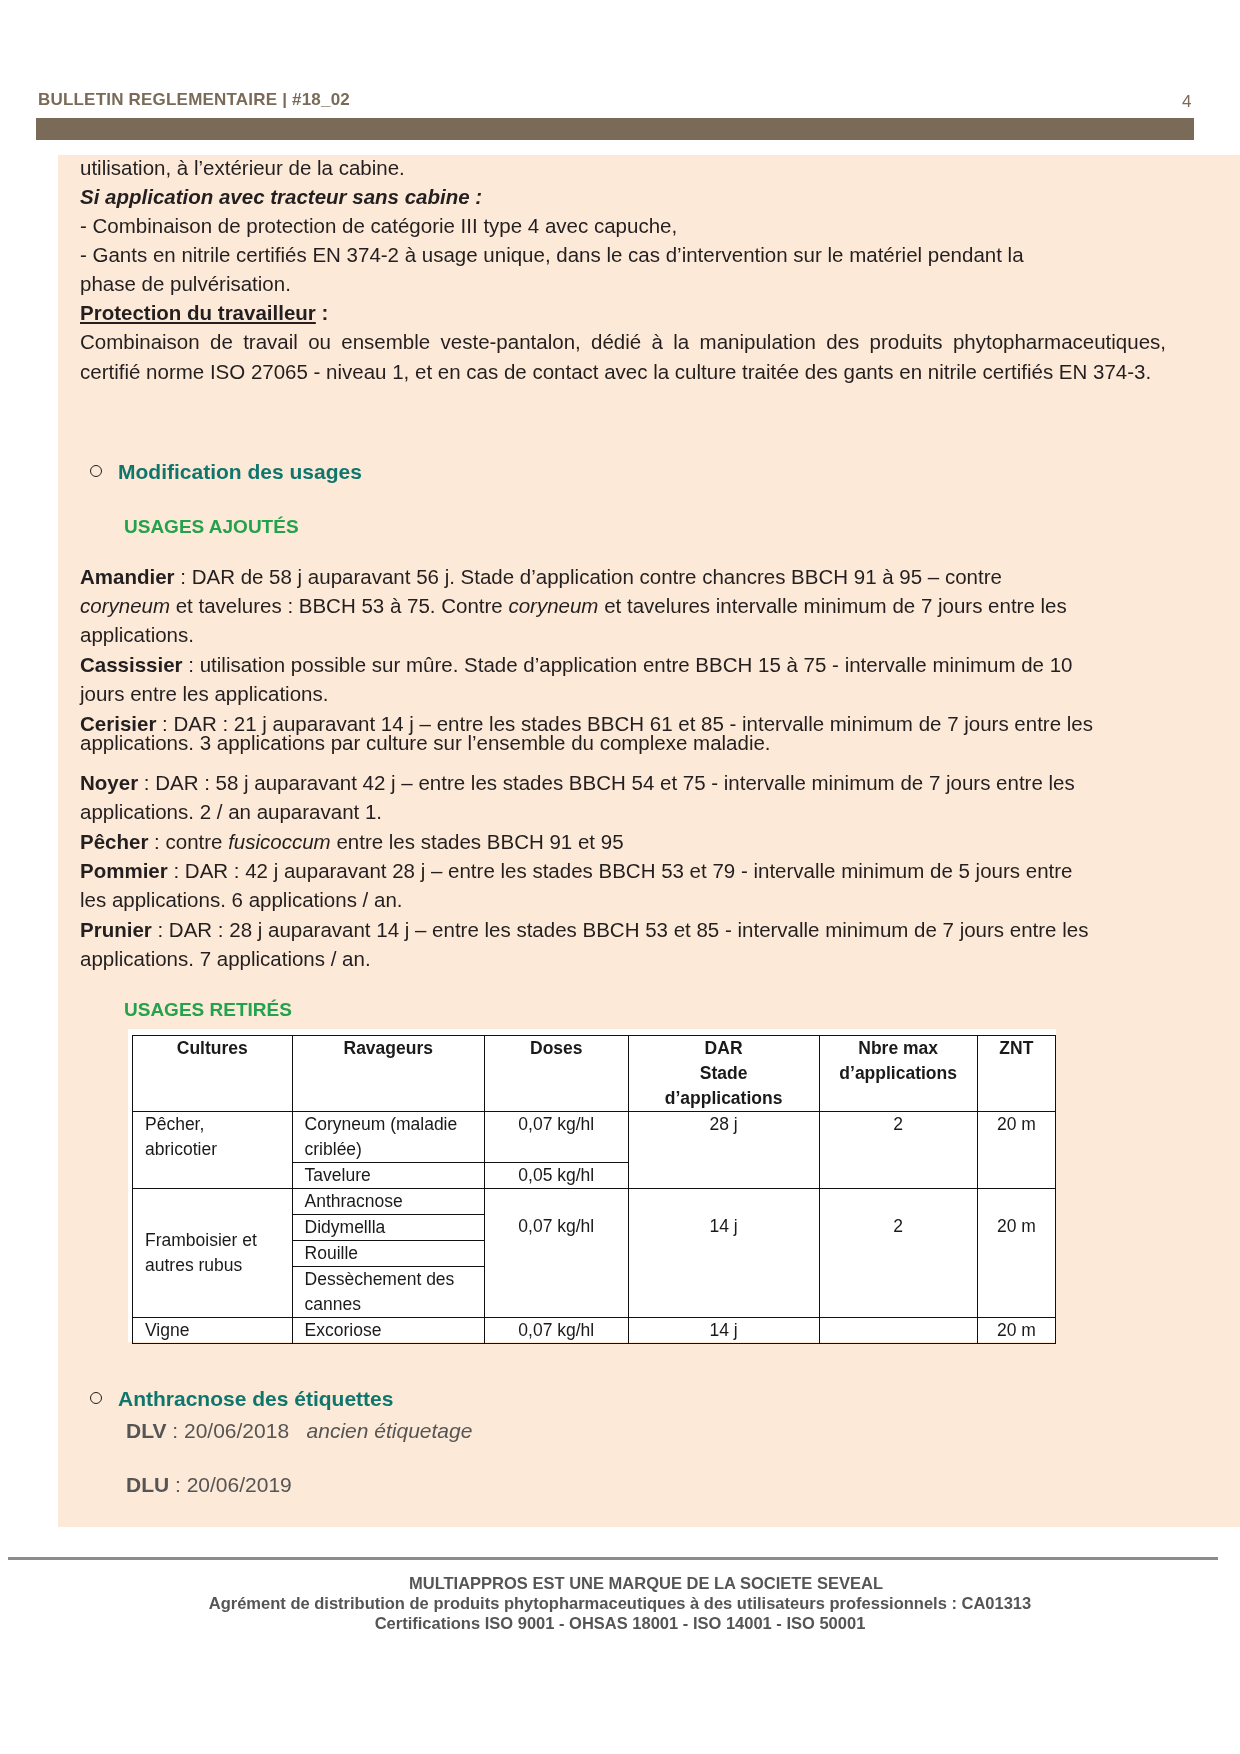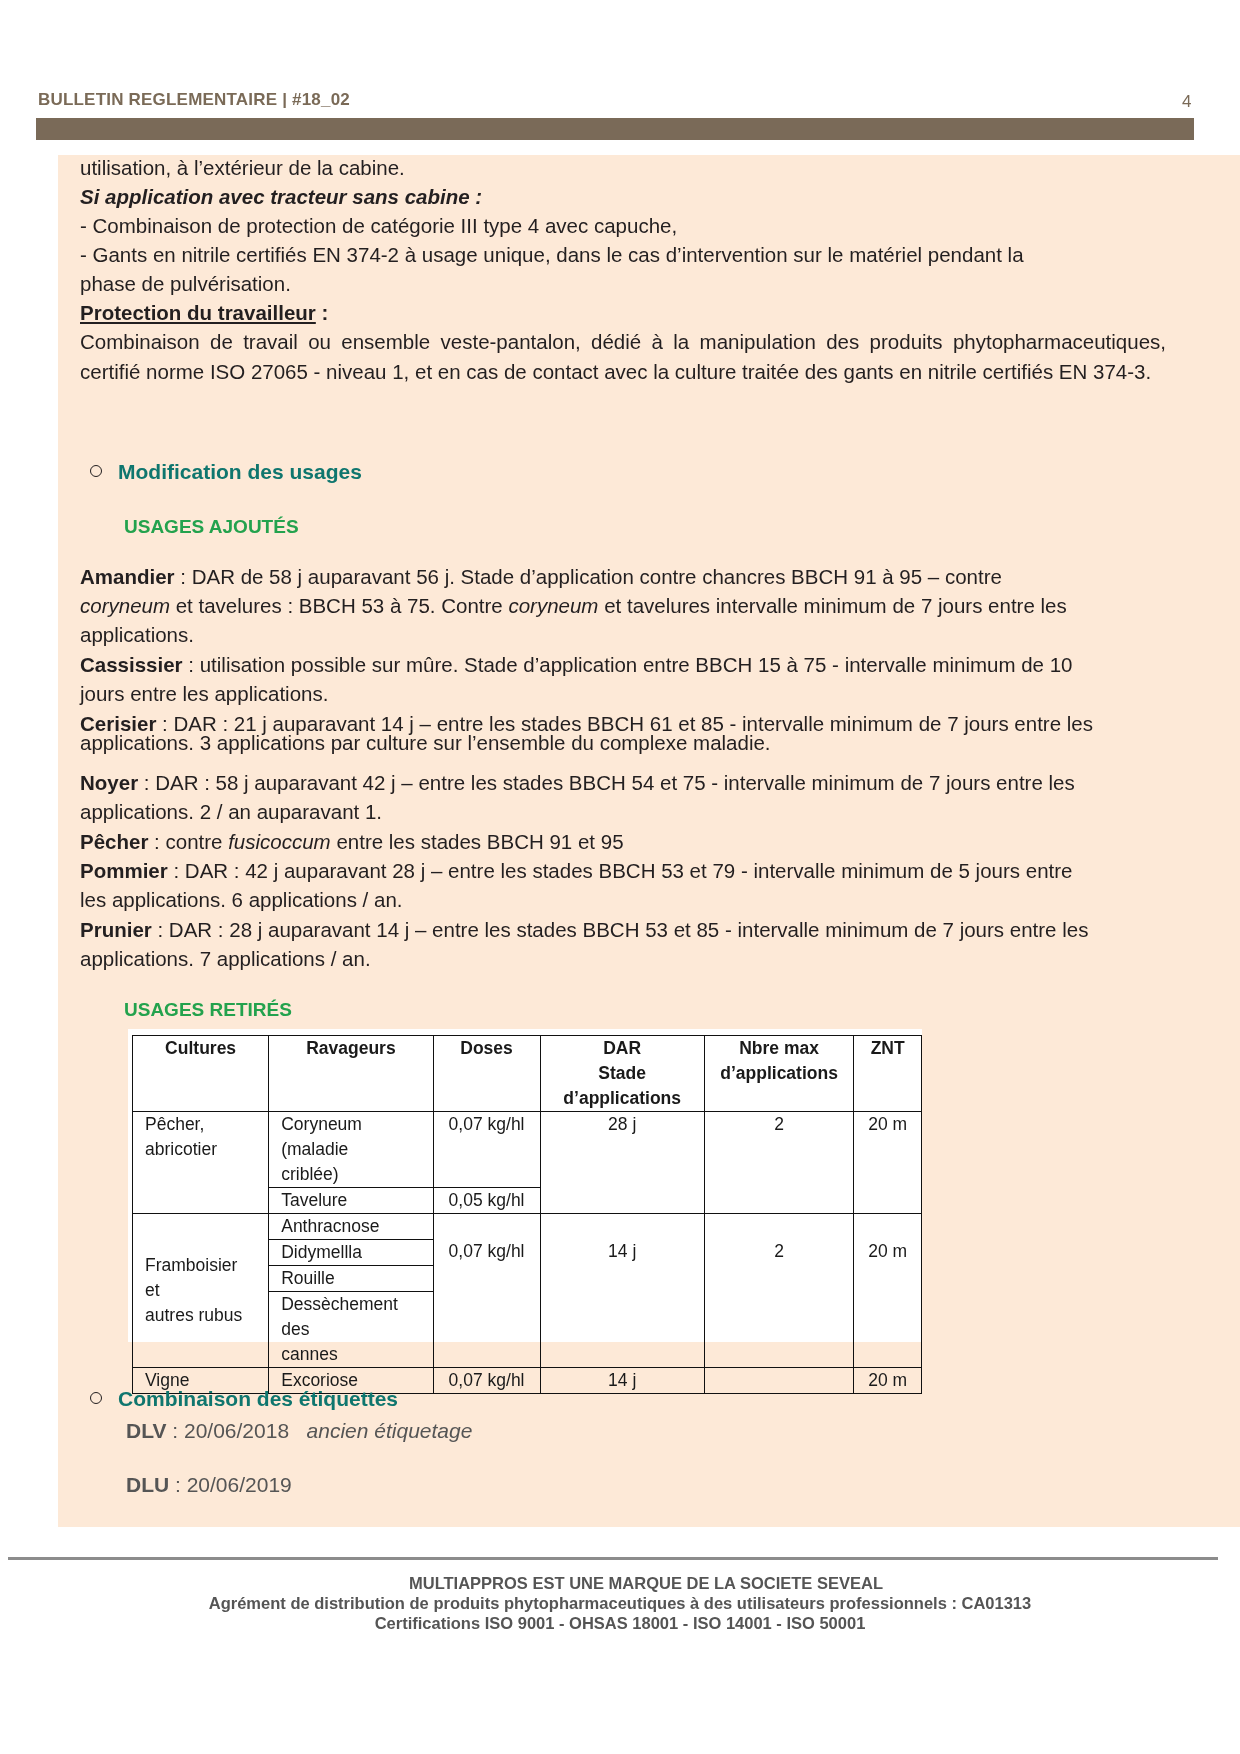--- a/index.html
+++ b/index.html
@@ -20,21 +20,21 @@
   .ul { text-decoration: underline; font-weight: bold; }
   .it { font-style: italic; }
   b { font-weight: bold; }
 
   .bullet-h { position: absolute; left: 90px; font-size: 21px; font-weight: bold; color: #0f766e; }
   .bullet-h .circ { display: inline-block; width: 10px; height: 10px; border: 1.4px solid #231f20;
                     border-radius: 50%; margin-right: 16px; vertical-align: middle; position: relative; top: -2px; }
 
   .green { position: absolute; left: 80px; font-size: 19px; font-weight: bold; color: #23a24d; margin-left: 44px; }
 
-  .tbl-wrap { position: absolute; left: 128px; top: 1029px; width: 794px; height: 313px; background: #ffffff; }
+  .tbl-wrap { position: absolute; left: 128px; top: 1029px; width: 928px; height: 313px; background: #ffffff; }
   table.ret { position: absolute; left: 4px; top: 6px; border-collapse: collapse;
               font-family: "Liberation Sans", sans-serif; font-size: 17.5px; color: #1a1a1a; }
   table.ret td, table.ret th { border: 1.3px solid #111; padding: 0 12px; vertical-align: top; line-height: 25px; }
   table.ret th { font-weight: bold; text-align: center; height: 75px; }
   table.ret td.c { text-align: center; }
 
   .lbl { position: absolute; left: 80px; font-size: 21px; color: #555555; }
   .lbl b { color: #555555; margin-left: 46px; }
 
   .sep { position: absolute; left: 8px; top: 1557px; width: 1210px; height: 3px; background: #8c8c8c; }
@@ -140,20 +140,20 @@
     <td>Excoriose</td>
     <td class="c">0,07 kg/hl</td>
     <td class="c">14 j</td>
     <td class="c"></td>
     <td class="c">20 m</td>
   </tr>
 </tbody>
     </table>
 </div>
 
-<div class="bullet-h" style="top:1387px;"><span class="circ"></span><span>Combinaison des étiquettes</span></div>
+<div class="bullet-h" style="top:1387px;"><span class="circ"></span><span>Anthracnose des étiquettes</span></div>
 <div class="lbl" style="top:1419px;"><b>DLV</b><span> : 20/06/2018</span>&nbsp;&nbsp;&nbsp;<span class="it">ancien étiquetage</span></div>
 <div class="lbl" style="top:1473px;"><b>DLU</b><span> : 20/06/2019</span></div>
 
 <div class="sep"></div>
 <div class="foot" style="top:1574px;padding-left:26px;">MULTIAPPROS EST UNE MARQUE DE LA SOCIETE SEVEAL</div>
 <div class="foot" style="top:1594px;">Agrément de distribution de produits phytopharmaceutiques à des utilisateurs professionnels : CA01313</div>
 <div class="foot" style="top:1614px;">Certifications ISO 9001 - OHSAS 18001 - ISO 14001 - ISO 50001</div>
 
 </body></html>

